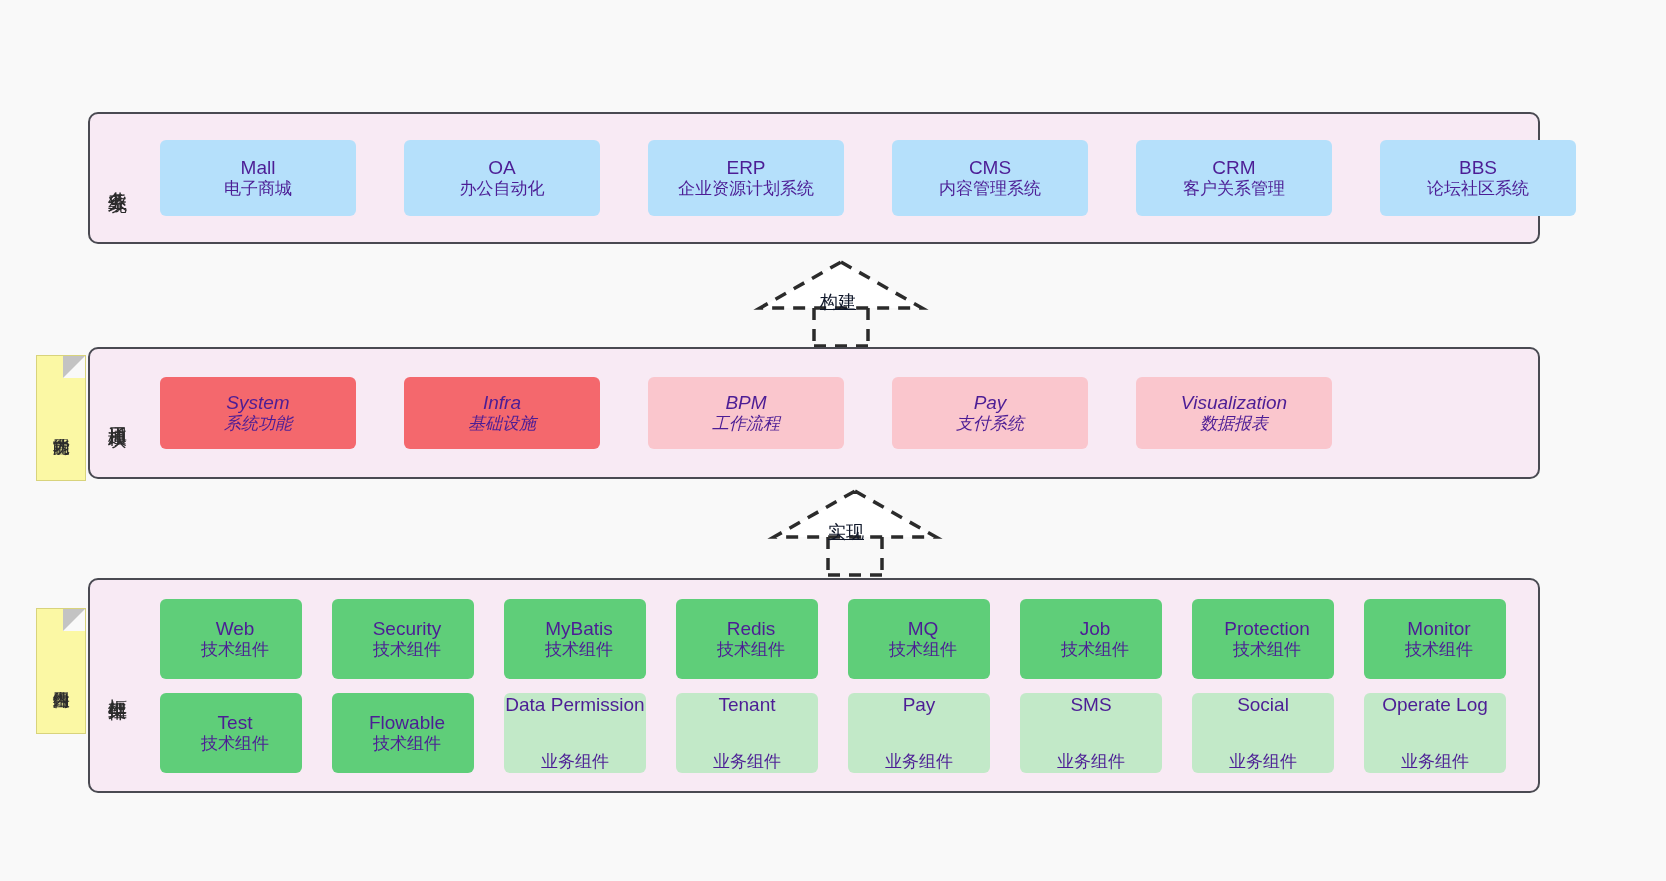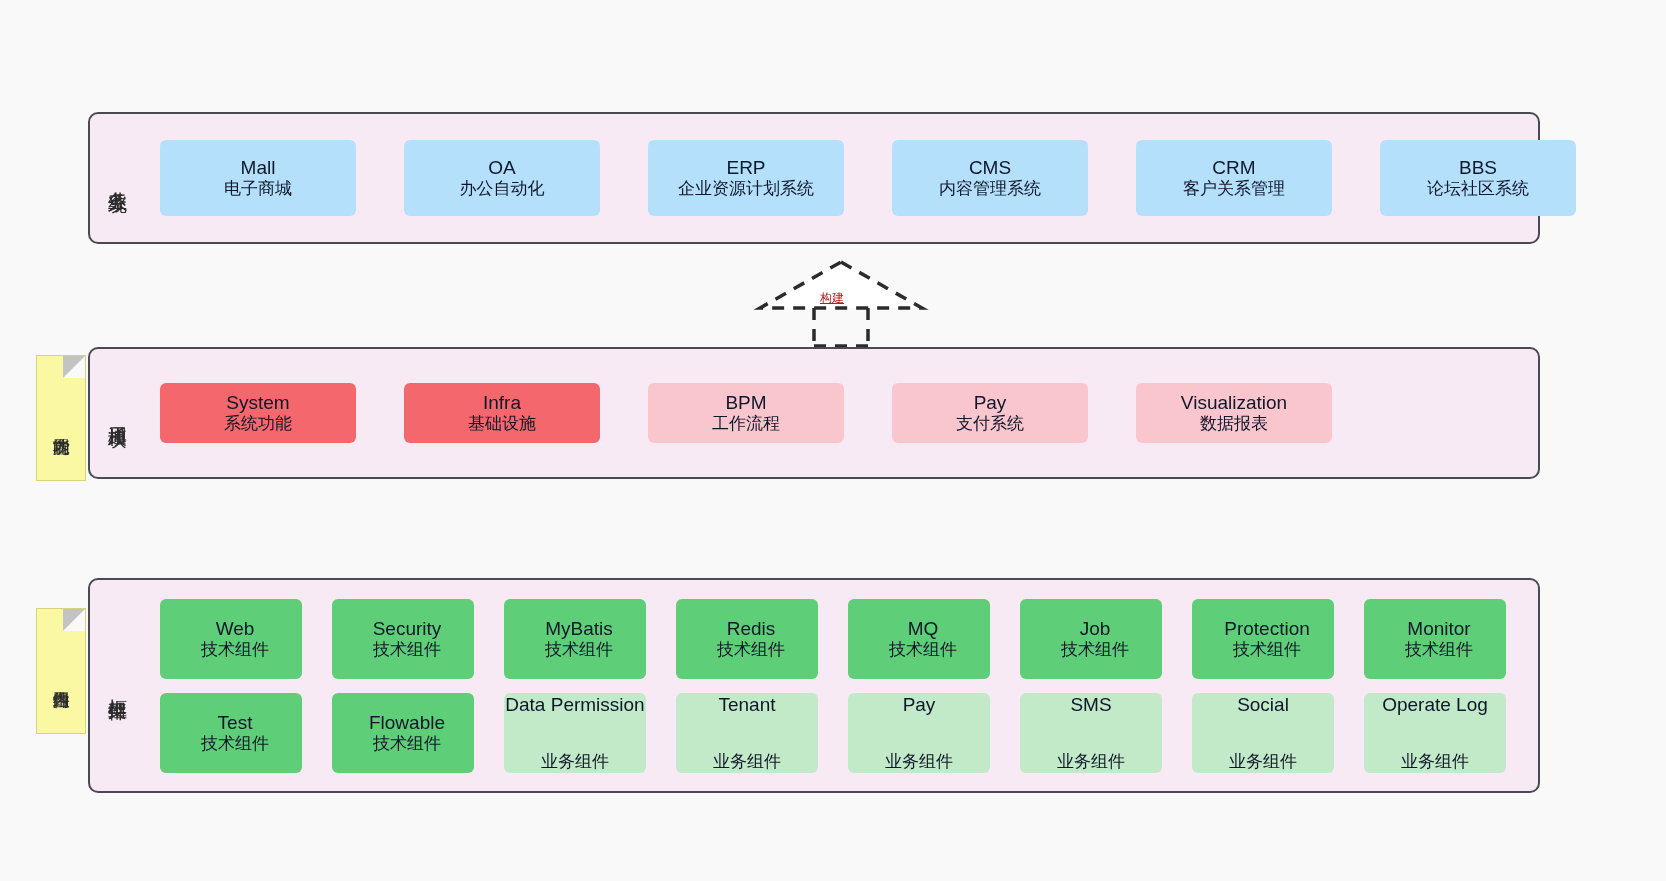--- a/index.html
+++ b/index.html
@@ -51,35 +51,35 @@
   }
 
   
   .node {
     border-radius: 6px;
     display: flex;
     flex-direction: column;
     align-items: center;
     justify-content: center;
     text-align: center;
-    color: #0f172a;
+    color: #4c1d95;
     line-height: 1.22;
     user-select: none;
   }
   .node .en { font-size: 19px; }
   .node .cn { font-size: 17px; }
 
   
   #layer-business { left: 88px; top: 112px; width: 1452px; height: 132px; }
   #layer-business .node { width: 196px; height: 76px; background: #b5e0fb; }
   #layer-business .row { gap: 48px; }
 
   
   #layer-modules { left: 88px; top: 347px; width: 1452px; height: 132px; }
-  #layer-modules .node { width: 196px; height: 60px; }
+  #layer-modules .node { width: 196px; height: 72px; font-style: italic; }
   #layer-modules .row { gap: 48px; }
   .c-red   { background: #f4686d; }
   .c-pink  { background: #fac6cd; }
 
   
   #layer-framework { left: 88px; top: 578px; width: 1452px; height: 215px; }
   #layer-framework .node { width: 142px; height: 80px; }
   #layer-framework .row { gap: 30px; }
   .c-green  { background: #5fce79; padding-left: 8px; }
   .c-green-l{ background: #c2e9c8; gap: 36px; }
@@ -112,22 +112,22 @@
     border-color: transparent transparent #f9f9f9 #c3c3c3;
   }
   #note-functions  { left: 36px; top: 355px; height: 126px; }
   #note-components { left: 36px; top: 608px; height: 126px; }
 
   
   .uml-arrow { position: absolute; }
   .uml-arrow svg { display: block; overflow: visible; }
   .uml-label {
     position: absolute;
-    font-size: 12px;
-    color: #b91c1c;
+    font-size: 18px;
+    color: #0f172a;
     background: transparent;
     user-select: none;
     white-space: nowrap;
     text-decoration: underline;
   }
   #arrow-build { left: 756px; top: 258px; width: 170px; height: 90px; }
   #arrow-build .uml-label { left: 64px; top: 32px; }
   #arrow-impl  { left: 770px; top: 487px; width: 170px; height: 90px; }
   #arrow-impl  .uml-label { left: 58px; top: 33px; }
 </style>
@@ -201,20 +201,29 @@
           <span class="cn">支付系统</span>
         </div>
         <div class="node c-pink">
           <span class="en">Visualization</span>
           <span class="cn">数据报表</span>
         </div>
       </div>
     </div>
   </div>
 
+  <div class="uml-arrow" id="arrow-impl">
+    <svg width="170" height="90" viewBox="0 0 170 90" aria-hidden="true">
+      <polygon points="85,4 166,50 4,50" fill="#ffffff" stroke="#2b2b2b" stroke-width="3.5" stroke-dasharray="12,9"></polygon>
+      <line x1="58" y1="50" x2="58" y2="88" stroke="#2b2b2b" stroke-width="3.5" stroke-dasharray="12,9"></line>
+      <line x1="112" y1="50" x2="112" y2="88" stroke="#2b2b2b" stroke-width="3.5" stroke-dasharray="12,9"></line>
+      <line x1="58" y1="88" x2="112" y2="88" stroke="#2b2b2b" stroke-width="3.5" stroke-dasharray="12,9"></line>
+    </svg>
+    <span class="uml-label">实现</span>
+  </div>
 
   <div class="layer" id="layer-framework">
     <div class="layer-title">框架组件</div>
     <div class="layer-body">
       <div class="row">
         <div class="node c-green">
           <span class="en">Web</span>
           <span class="cn">技术组件</span>
         </div>
         <div class="node c-green">

